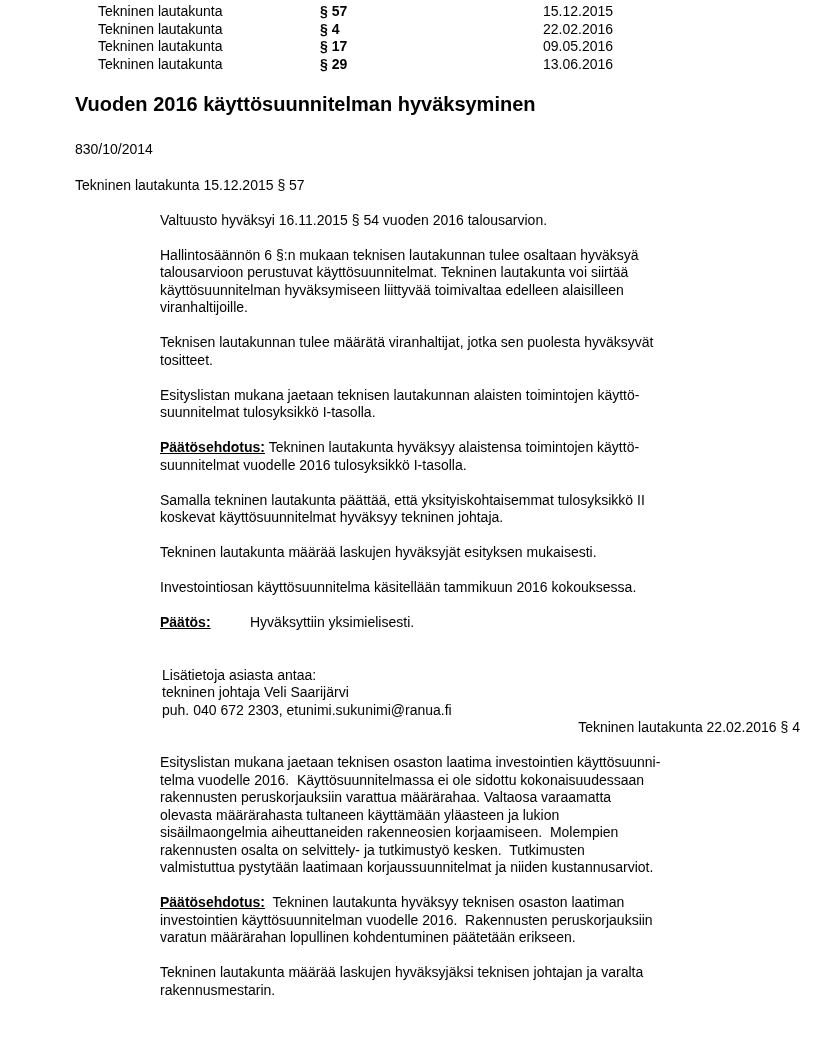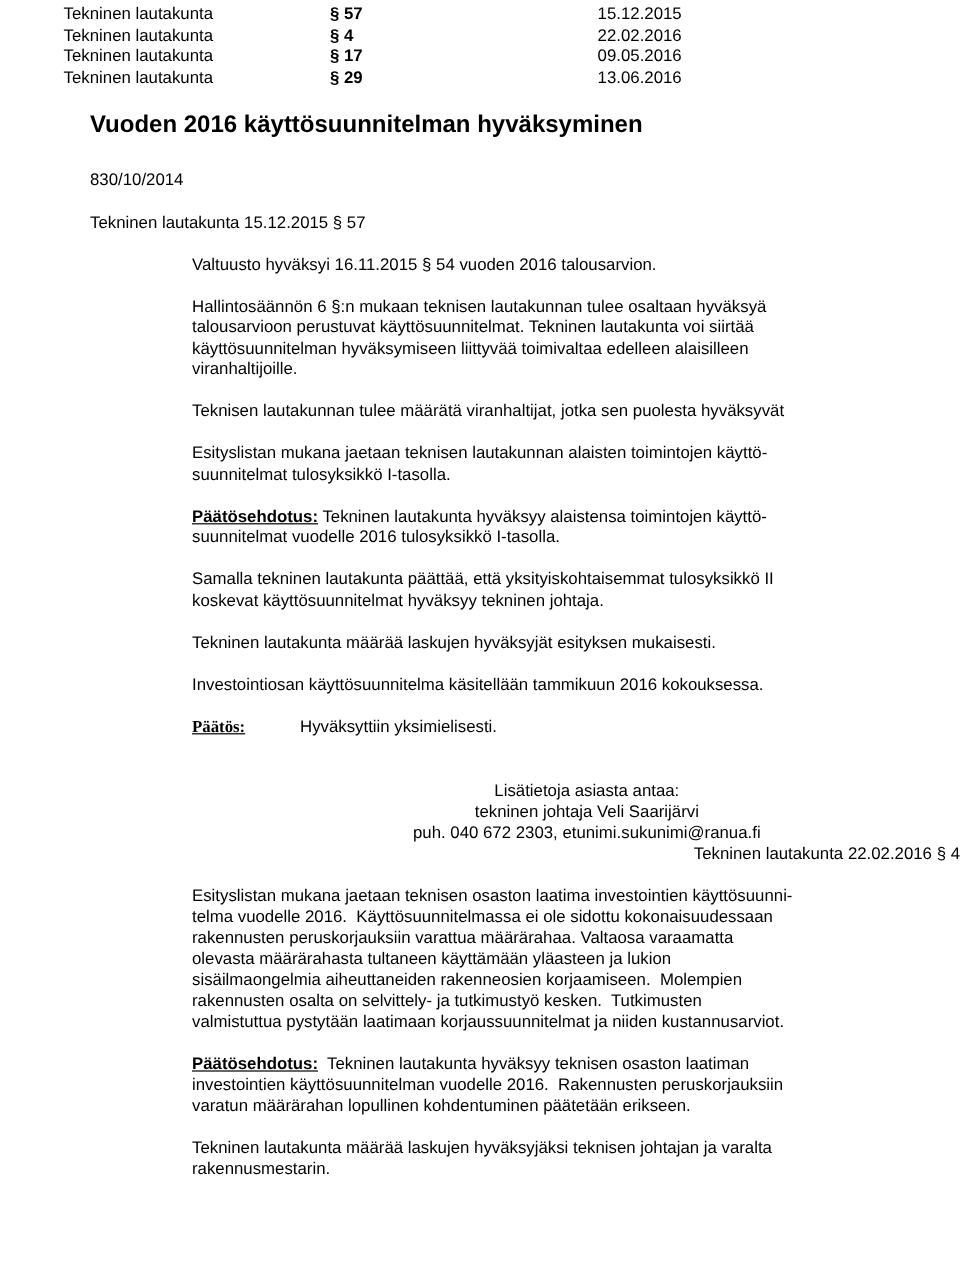--- a/index.html
+++ b/index.html
@@ -10,42 +10,42 @@
     background:#ffffff;
     color:#000000;
     font-family:"Liberation Sans","DejaVu Sans",sans-serif;
     font-size:14px;
     line-height:17.5px;
     overflow:hidden;
     box-sizing:border-box;
     padding-top:3px;
   }
   
-  .header-table{padding-left:53px;}
+  .header-table{padding-left:98px;}
   .trow{display:flex;}
   .tc-committee{width:222px;}
   .tc-section{width:223px;font-weight:bold;}
   .tc-date{flex:1;}
   
   .doc-title{
     font-size:20px;
     font-weight:bold;
     line-height:20px;
     margin:21px 0 0 75px;
   }
   .case-number{margin:27px 0 0 75px;}
   
   .section-heading{margin:18px 16px 0 75px;white-space:pre;}
   #sections .doc-section:nth-child(2) .section-heading{margin-top:0;text-align:right;}
   #sections .doc-section:nth-child(2) .para:first-of-type{margin-top:20px;}
   .para{margin:17.5px 0 0 160px;}
   .para .line{white-space:pre;}
-  .para.contact{margin-top:35px;margin-left:162px;margin-bottom:0;text-align:center;}
+  .para.contact{margin-top:35px;margin-left:162px;margin-bottom:0;}
   .lead{font-weight:bold;text-decoration:underline;}
-  .label-wrap{display:inline-block;width:90px;font-family:Liberation Serif, serif;}
+  .label-wrap{display:inline-block;width:90px;}
 </style>
 </head>
 <body>
 
 <div class="page">
   <div class="header-table" id="header-table">
       <div class="trow">
         <span class="tc-committee">Tekninen lautakunta</span>
         <span class="tc-section">§ 57</span>
         <span class="tc-date">15.12.2015</span>
@@ -75,20 +75,21 @@
           <div class="line">Valtuusto hyväksyi 16.11.2015 § 54 vuoden 2016 talousarvion.</div>
         </div>
         <div class="para">
           <div class="line">Hallintosäännön 6 §:n mukaan teknisen lautakunnan tulee osaltaan hyväksyä</div>
           <div class="line">talousarvioon perustuvat käyttösuunnitelmat. Tekninen lautakunta voi siirtää</div>
           <div class="line">käyttösuunnitelman hyväksymiseen liittyvää toimivaltaa edelleen alaisilleen</div>
           <div class="line">viranhaltijoille.</div>
         </div>
         <div class="para">
           <div class="line">Teknisen lautakunnan tulee määrätä viranhaltijat, jotka sen puolesta hyväksyvät</div>
+          <div class="line">tositteet.</div>
         </div>
         <div class="para">
           <div class="line">Esityslistan mukana jaetaan teknisen lautakunnan alaisten toimintojen käyttö-</div>
           <div class="line">suunnitelmat tulosyksikkö I-tasolla.</div>
         </div>
         <div class="para">
           <div class="line"><span class="lead">Päätösehdotus:</span><span> Tekninen lautakunta hyväksyy alaistensa toimintojen käyttö-</span></div>
           <div class="line">suunnitelmat vuodelle 2016 tulosyksikkö I-tasolla.</div>
         </div>
         <div class="para">

